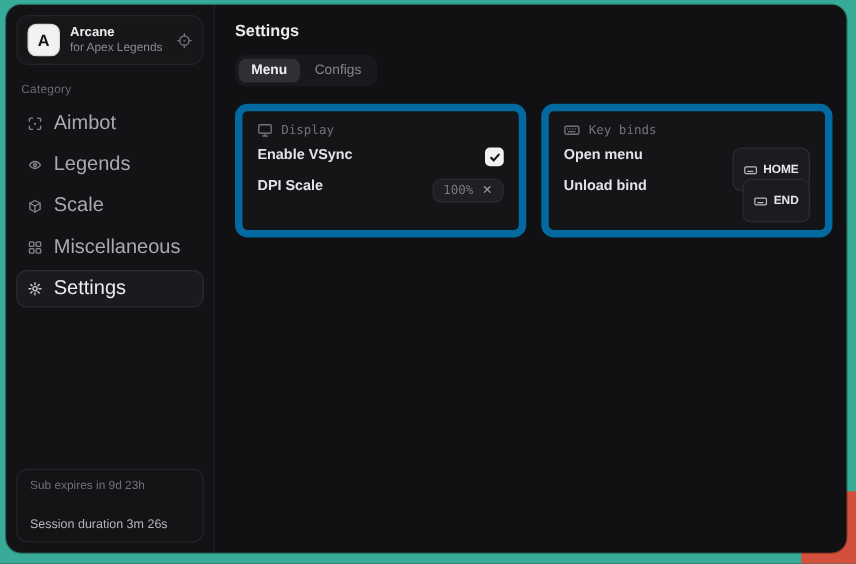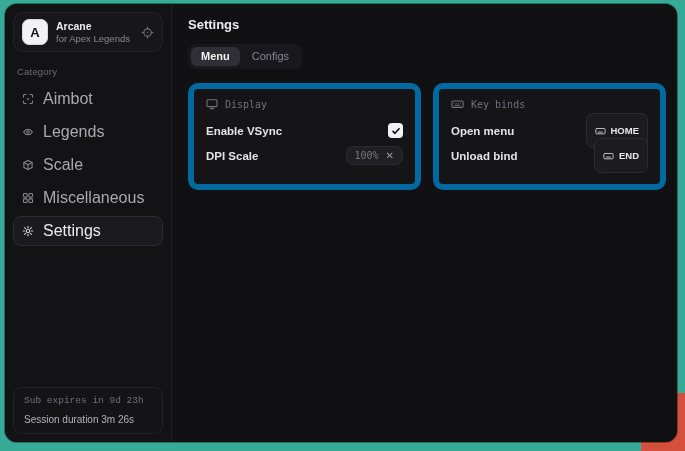--- a/index.html
+++ b/index.html
@@ -62,22 +62,22 @@
   .nav-item.active {
     background:#1b1b1f; border-color:#2b2b30; color:#ececef;
   }
   .nav-item.active .nav-ic { color:#cfcfd4; }
   .side-footer {
     margin-top:auto;
     background:#141417; border:1px solid #242428;
     border-radius:9px; padding:7px 10px 8px;
   }
   .side-footer .line1 {
-    font-family:Liberation Mono, monospace;
-    font-size:9.5px; color:#70707a; margin-bottom:8px; white-space:nowrap;
+    font-family:Liberation Sans, sans-serif;
+    font-size:9.5px; color:#70707a; margin-bottom:20px; white-space:nowrap;
   }
   .side-footer .line2 { font-size:10px; color:#b4b4ba; white-space:nowrap; }
   
   .main { flex:1; padding:13px 16px; background:#111113; }
   .page-title { font-size:13px; font-weight:bold; color:#ececef; }
   .tabs {
     margin-top:12px;
     display:inline-flex; gap:2px;
     background:#19191d; border-radius:8px; padding:3px;
   }
@@ -94,21 +94,21 @@
     padding:9px 12px 16px;
   }
   .card-header {
     display:flex; align-items:center; gap:7px;
     color:#72727b;
     font-family:"DejaVu Sans Mono", monospace;
     font-size:10px;
     margin-bottom:8px;
   }
   .card-row {
-    display:flex; align-items:center; justify-content:space-between;
+    display:flex; justify-content:space-between;
     height:25px;
   }
   .row-label { font-size:11.5px; font-weight:600; color:#e3e3e7; }
   .checkbox {
     width:15px; height:15px;
     background:#f2f2f3; border-radius:4px;
     display:flex; align-items:center; justify-content:center;
     cursor:pointer;
   }
   .dpi-control {

